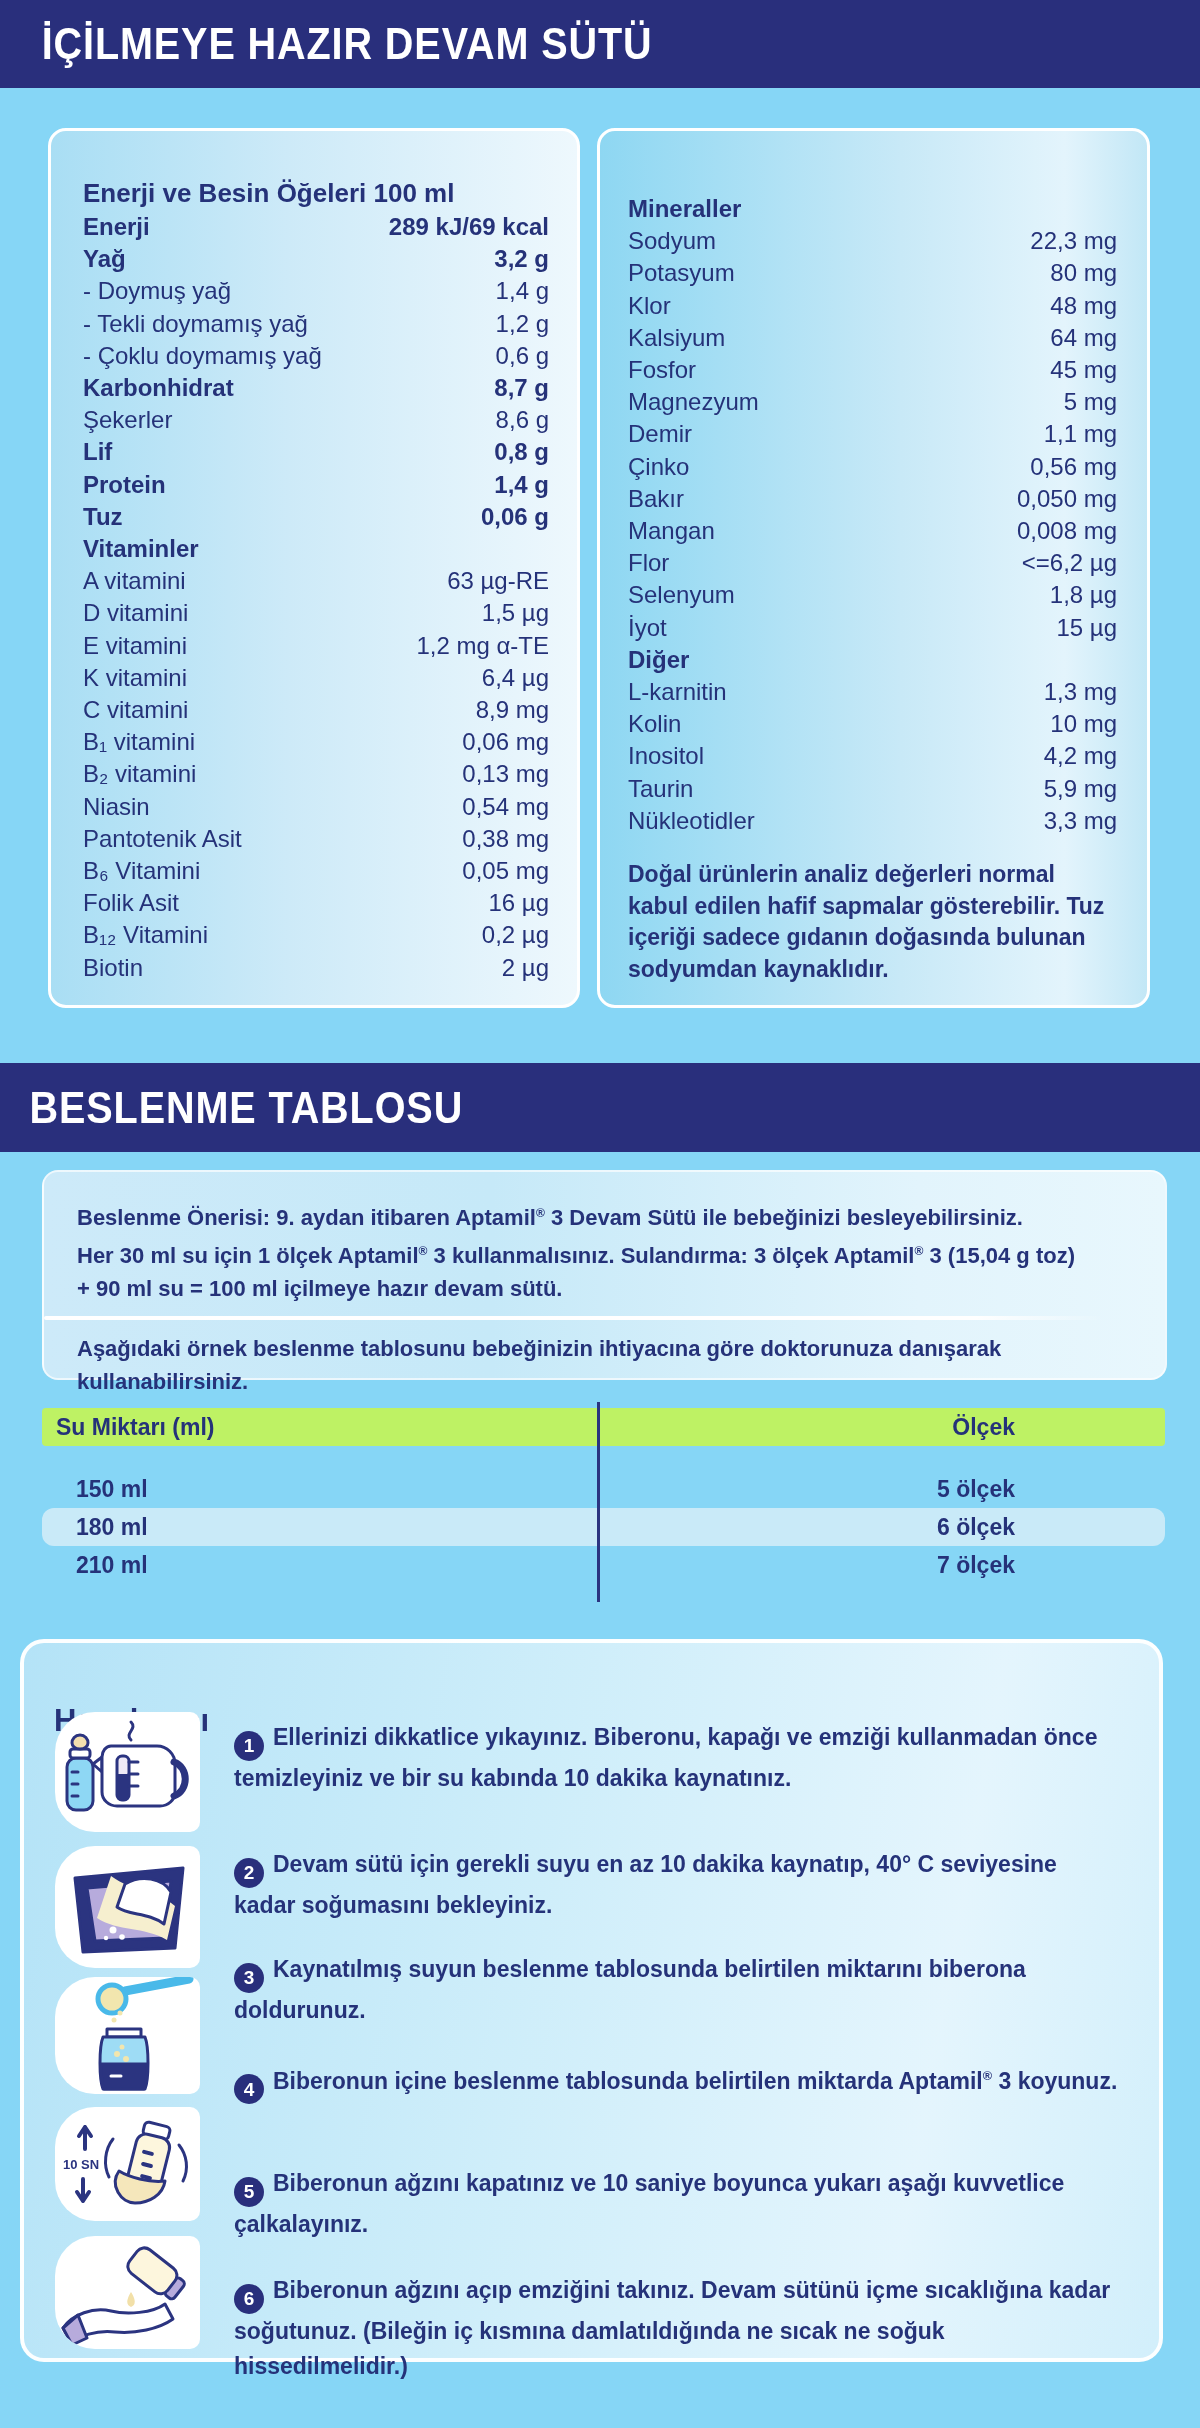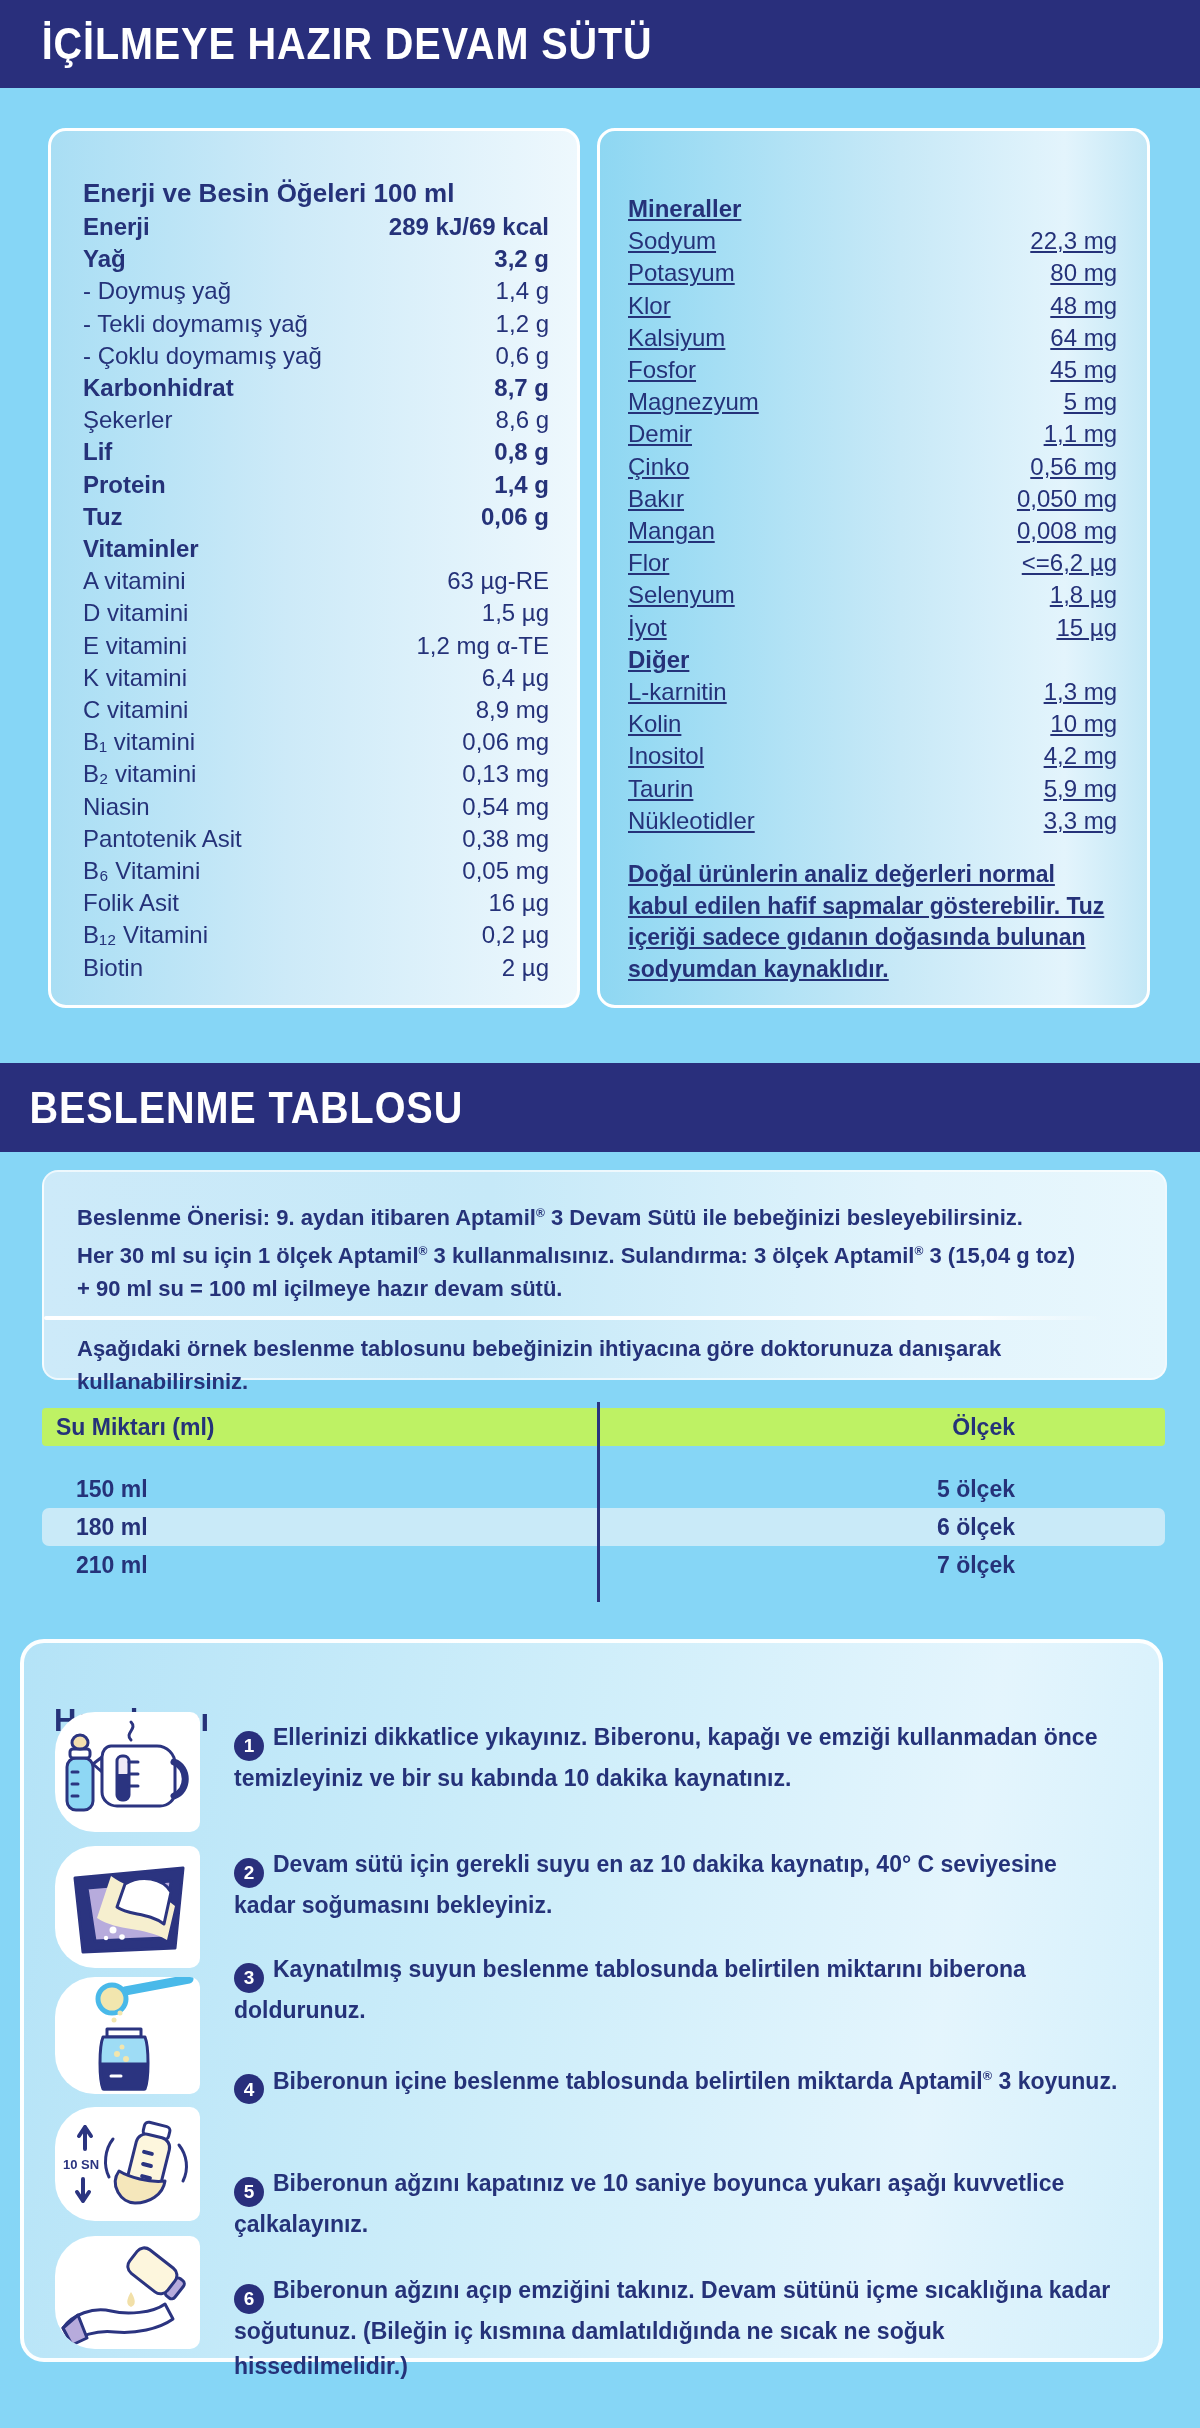--- a/index.html
+++ b/index.html
@@ -8,40 +8,40 @@
   .banner{position:absolute;left:0;width:1200px;background:#292f7c;color:#fff;
           display:flex;align-items:center;justify-content:flex-start;}
   .banner1{top:0;height:88px;}
   .banner2{top:1063px;height:89px;}
   .banner .bt{font-size:45px;font-weight:700;letter-spacing:1px;white-space:nowrap;
               transform:scaleX(0.88);}
   .panel{position:absolute;border:3px solid #fff;border-radius:18px;box-sizing:border-box;}
   .nutri-left{left:48px;top:128px;width:532px;height:880px;
        background:linear-gradient(90deg,#a9def4,#cdeaf8 45%,#eef8fd);padding:44px 28px 0 32px;}
   .nutri-right{left:597px;top:128px;width:553px;height:880px;
-       background:linear-gradient(90deg,#8ed7f2,#c8e9f7 55%,#e3f4fc 85%,#c2e7f6);padding:62px 30px 0 28px;text-decoration:underline;}
+       background:linear-gradient(90deg,#8ed7f2,#c8e9f7 55%,#e3f4fc 85%,#c2e7f6);padding:62px 30px 0 28px;}
   .ntitle{font-size:26px;font-weight:700;margin:0;line-height:36px;}
   .nrow{display:flex;justify-content:space-between;font-size:24px;line-height:32.2px;}
   .nrow .val{white-space:nowrap;}
   .nrow.bold,.nrow.header{font-weight:700;}
   .note{font-weight:700;font-size:23px;line-height:31.5px;margin:22px 0 0 0;}
   .feed-panel{position:absolute;left:42px;top:1170px;width:1125px;height:210px;border-radius:16px;
        background:linear-gradient(90deg,#cdeaf9,#c6e9f8 40%,#e2f4fc 78%,#e8f7fd);
        border:2px solid rgba(255,255,255,0.65);
        padding:25px 40px 0 33px;box-sizing:border-box;}
   .feed-p{margin:0;font-size:22px;line-height:32.5px;font-weight:700;}
   .feed-sep{height:4px;margin:11px 0 13px -33px;width:1060px;border-radius:2px;
        background:linear-gradient(90deg,#ffffff 88%,rgba(255,255,255,0));}
   .tbl-header{position:absolute;left:42px;top:1408px;width:1123px;height:38px;background:#bef264;
        border-radius:4px;display:flex;align-items:center;justify-content:space-between;
        font-weight:700;font-size:23px;padding:0 150px 0 14px;box-sizing:border-box;}
   .tbl-body{position:absolute;left:42px;top:1470px;width:1123px;}
   .trow{height:38px;display:flex;align-items:center;justify-content:space-between;
        padding:0 150px 0 34px;box-sizing:border-box;font-weight:700;font-size:23px;}
-  .trow.hl{background:#c9eaf8;border-radius:7px;}
+  .trow.hl{background:#c9eaf8;border-radius:12px;}
   .tbl-divider{position:absolute;left:597px;top:1402px;width:3px;height:200px;background:#2b3480;}
   .prep-panel{position:absolute;left:20px;top:1639px;width:1143px;height:723px;border-radius:24px;
        border:4px solid rgba(255,255,255,0.95);box-sizing:border-box;
        background:linear-gradient(100deg,#b4e3f7,#cfeefa 45%,#e4f5fd 78%,#d2effb);}
   .prep-title{position:absolute;left:30px;top:60px;margin:0;font-size:31px;font-weight:700;}
   .icon{position:absolute;left:31px;width:145px;background:#fff;border-radius:40px 10px 10px 40px;
        overflow:hidden;text-decoration:underline;}
   .icon svg{display:block;width:100%;height:100%;}
   .step{position:absolute;left:206px;width:890px;margin:4px;font-size:23px;line-height:35px;font-weight:700;}
   .stepnum{display:inline-flex;align-items:center;justify-content:center;width:30px;height:30px;

